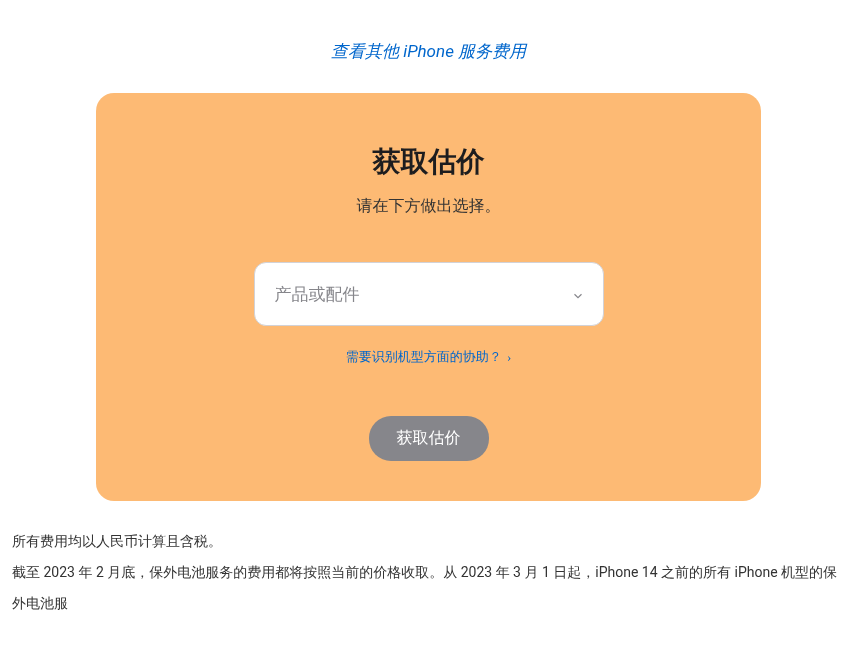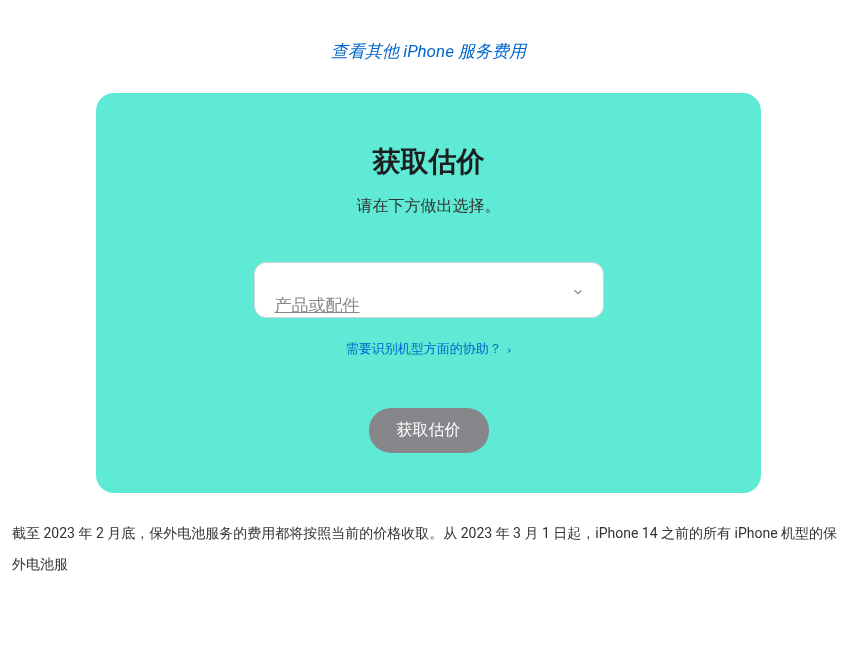--- a/index.html
+++ b/index.html
@@ -22,21 +22,21 @@
       text-align: center;
       padding: 40px 0 30px 0;
       font-style: italic;
     }
     .top-link a {
       color: #0066cc;
       text-decoration: none;
       font-size: 17px;
     }
     .card {
-      background: #5eead4;
+      background: #fdba74;
       border-radius: 18px;
       width: 665px;
       margin: 0 auto;
       padding: 50px 40px 40px 40px;
       text-align: center;
     }
     .card-title {
       font-size: 28px;
       font-weight: 600;
       color: #1d1d1f;
@@ -47,33 +47,32 @@
       color: #333;
       margin-bottom: 45px;
     }
     .select-wrap {
       position: relative;
       width: 350px;
       margin: 0 auto 25px auto;
     }
     .select-box {
       width: 100%;
-      height: 56px;
+      height: 64px;
       border: 1px solid #d2d2d7;
       border-radius: 12px;
       background: #fff;
       padding: 0 45px 0 20px;
       font-size: 17px;
       color: #86868b;
       text-align: left;
       cursor: pointer;
       display: flex;
-      align-items: flex-end;
+      align-items: center;
       position: relative;
-      text-decoration: underline;
     }
     .chevron {
       position: absolute;
       right: 18px;
       top: 50%;
       transform: translateY(-50%);
       width: 14px;
       height: 14px;
       pointer-events: none;
     }
@@ -146,18 +145,19 @@
       <a href="#">
         <span>需要识别机型方面的协助？</span>
         <span class="arrow">›</span>
       </a>
     </div>
 
     <button class="submit-btn">获取估价</button>
   </div>
 
   <div class="disclaimer">
+    <p>所有费用均以人民币计算且含税。</p>
     <p>
       <span>截至 2023 年 2 月底，保外电池服务的费用都将按照当前的价格收取。从 2023 年 3 月 1 日起，iPhone 14 之前的所有 iPhone 机型的保外电池服</span><br>
       
     </p>
   </div>
 </div>
 
 </body></html>

